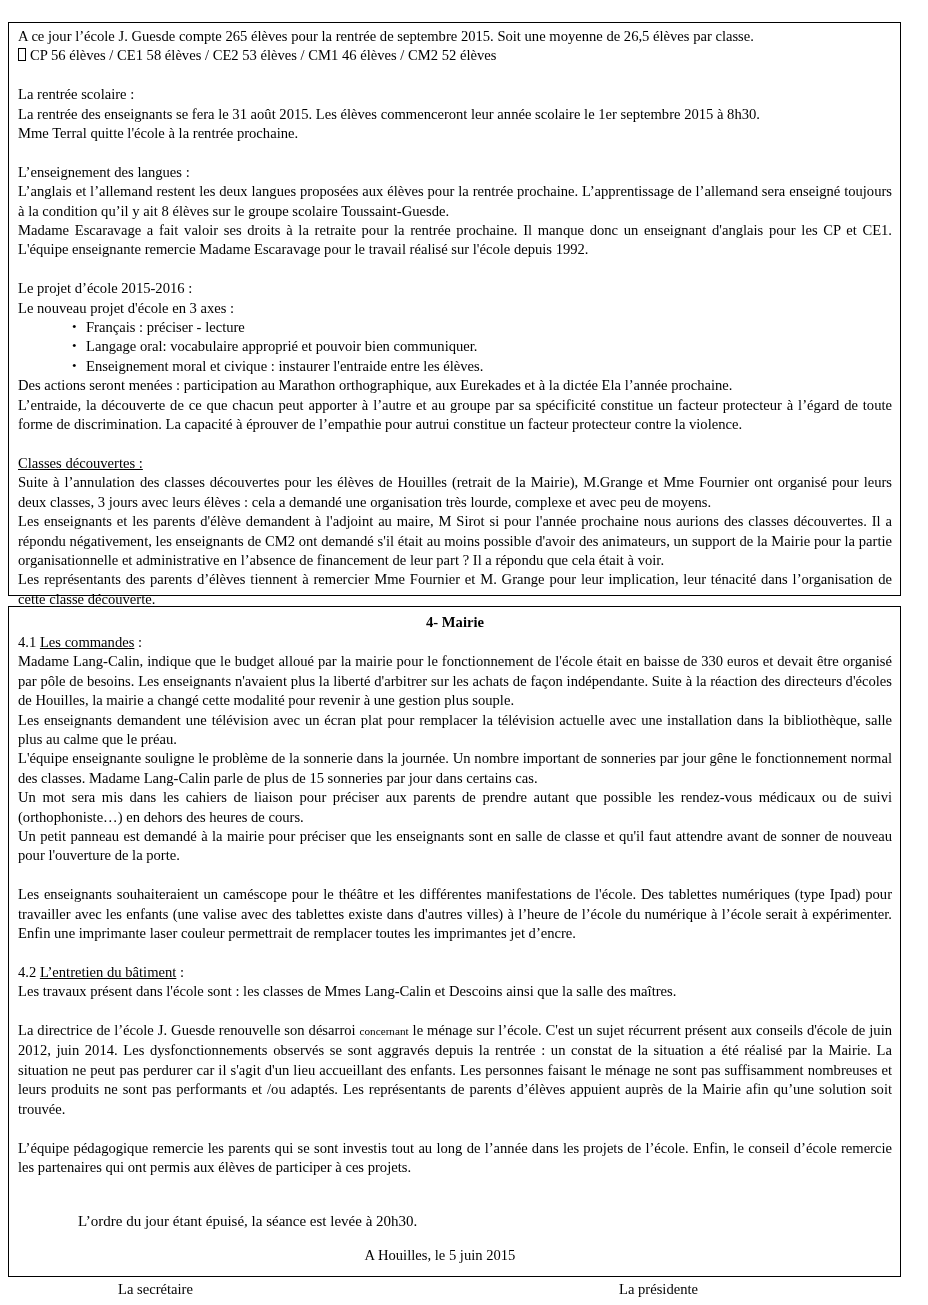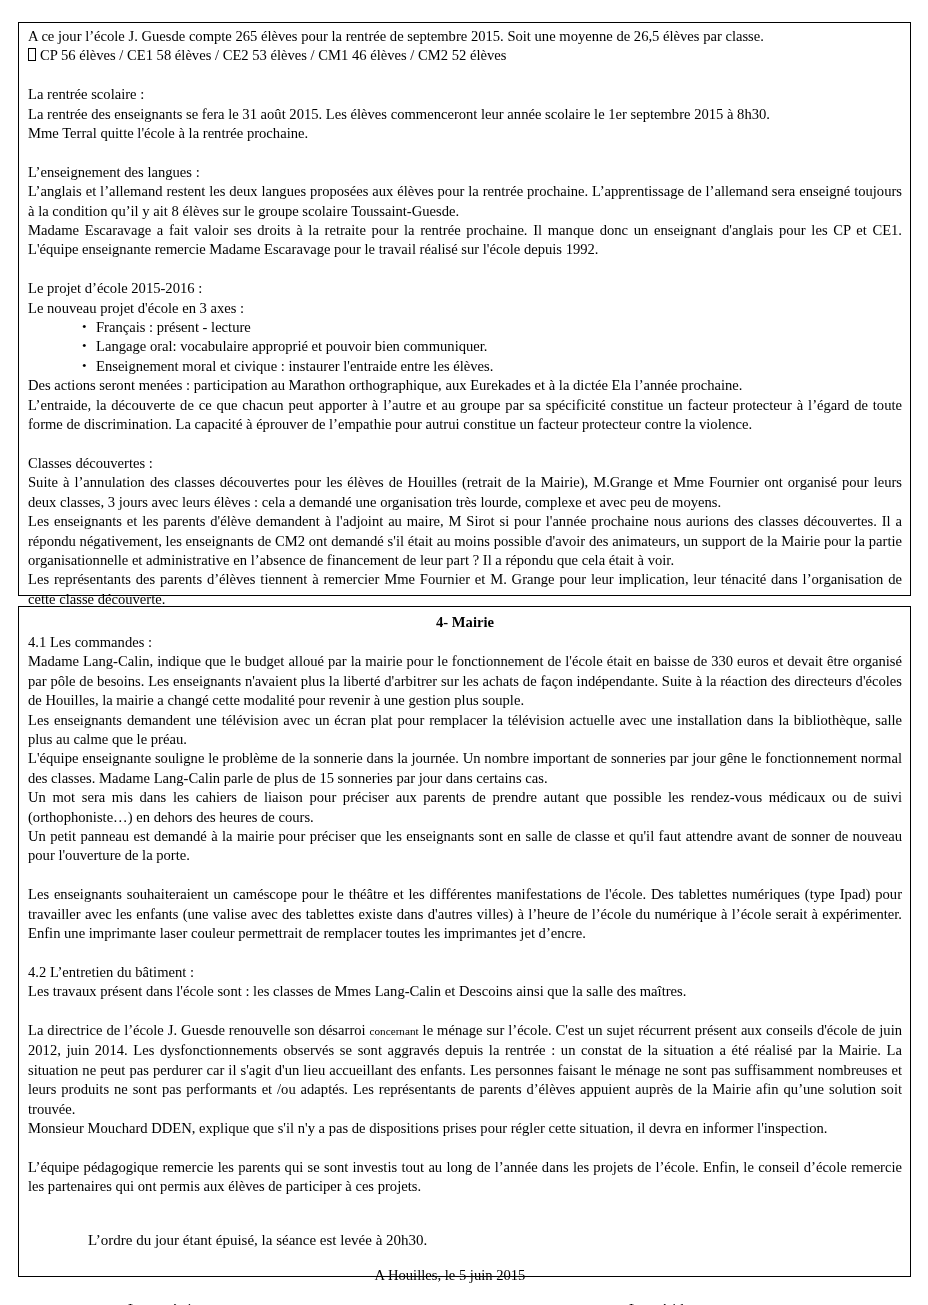--- a/index.html
+++ b/index.html
@@ -15,21 +15,21 @@
     overflow: hidden;
   }
   .page {
     position: relative;
     width: 928px;
     height: 1305px;
     box-sizing: border-box;
   }
   .doc-box {
     position: absolute;
-    left: 18px;
+    left: 8px;
     border: 1px solid #000000;
     box-sizing: border-box;
     background: #ffffff;
   }
   #box-one {
     top: 22px;
     width: 893px;
     height: 574px;
     padding: 4px 8px 4px 9px;
   }
@@ -42,21 +42,21 @@
   .para {
     font-size: 14.6px;
     line-height: 19.4px;
     margin: 0;
     text-align: justify;
     -webkit-hyphens: none;
     hyphens: none;
   }
   .para.nojust { text-align: left; }
   .spacer { height: 19.4px; }
-  .under { }
+  .under { text-decoration: underline; }
   .small { font-size: 11.2px; }
   ul.axes {
     margin: 0;
     padding: 0 0 0 54px;
     list-style: none;
   }
   ul.axes li {
     font-size: 14.6px;
     line-height: 19.4px;
     position: relative;
@@ -137,21 +137,21 @@
     <p class="para nojust">L’enseignement des langues :</p>
     <p class="para">L’anglais et l’allemand restent les deux langues proposées aux élèves pour la rentrée prochaine.  L’apprentissage de l’allemand sera enseigné toujours à la condition qu’il y ait 8 élèves sur le groupe scolaire Toussaint-Guesde.</p>
     <p class="para">Madame Escaravage a fait valoir ses droits à la retraite pour la rentrée prochaine. Il manque donc un enseignant d'anglais pour les CP et CE1. L'équipe enseignante remercie Madame Escaravage pour le travail réalisé sur l'école depuis 1992.</p>
 
     <div class="spacer"></div>
 
     <p class="para nojust">Le projet d’école 2015-2016 :</p>
     <p class="para nojust">Le nouveau projet d'école en 3 axes :</p>
 
     <ul class="axes">
-      <li>Français : présent - lecture</li>
+      <li>Français : préciser - lecture</li>
       <li>Langage oral: vocabulaire approprié et pouvoir bien communiquer.</li>
       <li>Enseignement moral et civique : instaurer l'entraide entre les élèves.</li>
     </ul>
 
     <p class="para nojust">Des actions seront menées : participation au  Marathon orthographique, aux Eurekades et à la dictée Ela l’année prochaine.</p>
     <p class="para">L’entraide, la découverte de ce que chacun peut apporter à l’autre et au groupe par sa spécificité constitue un facteur protecteur à l’égard de toute forme de discrimination. La capacité à éprouver de l’empathie pour autrui constitue un facteur protecteur contre la violence.</p>
 
     <div class="spacer"></div>
 
     <p class="para nojust"><span class="under">Classes découvertes :</span></p>
@@ -181,21 +181,20 @@
     <div class="spacer"></div>
 
     <p class="para nojust"><span>4.2</span> <span class="under">L’entretien du bâtiment</span> <span>:</span></p>
 
     <p class="para nojust">Les travaux présent dans l'école sont : les classes de Mmes Lang-Calin et Descoins ainsi que la salle des maîtres.</p>
 
     <div class="spacer"></div>
 
     <p class="para"><span>La directrice de l’école J. Guesde renouvelle son désarroi </span><span class="small">concernant</span><span> le  ménage  sur l’école.  C'est un sujet récurrent présent aux conseils d'école de juin 2012, juin 2014. Les dysfonctionnements observés se sont aggravés depuis la rentrée : un constat de la situation a été réalisé par la Mairie. La situation ne peut pas perdurer car il s'agit d'un lieu accueillant des enfants. Les personnes faisant le ménage ne sont pas suffisamment nombreuses et leurs produits ne sont pas performants et /ou adaptés. Les représentants de parents d’élèves appuient auprès de la Mairie afin qu’une solution soit trouvée.</span></p>
 
-    <p class="para nojust">Monsieur Mouchard DDEN, explique  que s'il n'y a pas de dispositions prises pour régler cette situation, il devra en informer l'inspection.</p>
 
     <div class="spacer"></div>
 
     <p class="para">L’équipe pédagogique remercie les parents qui se sont investis tout au long de l’année dans les projets de l’école. Enfin, le conseil d’école remercie les partenaires qui ont permis aux élèves de participer à ces projets.</p>
 
     <div class="spacer"></div>
 
     <p class="indent-close">L’ordre du jour étant épuisé, la séance est levée à 20h30.</p>
 
     <p class="date-line">A Houilles, le 5 juin 2015</p>

